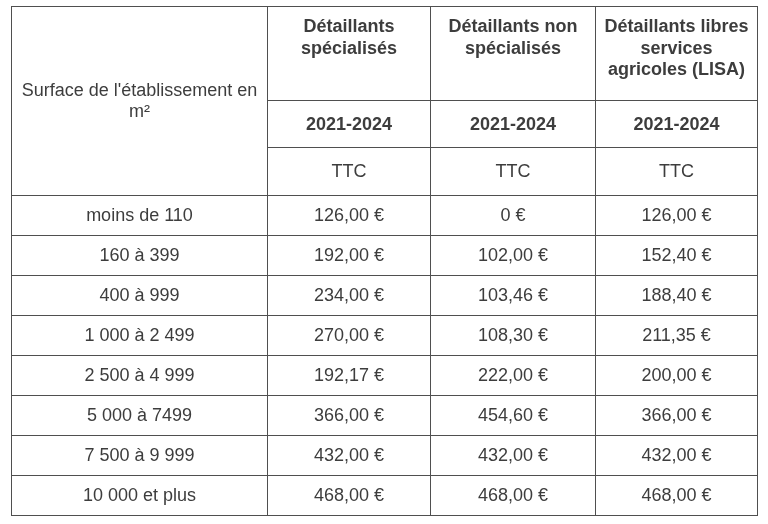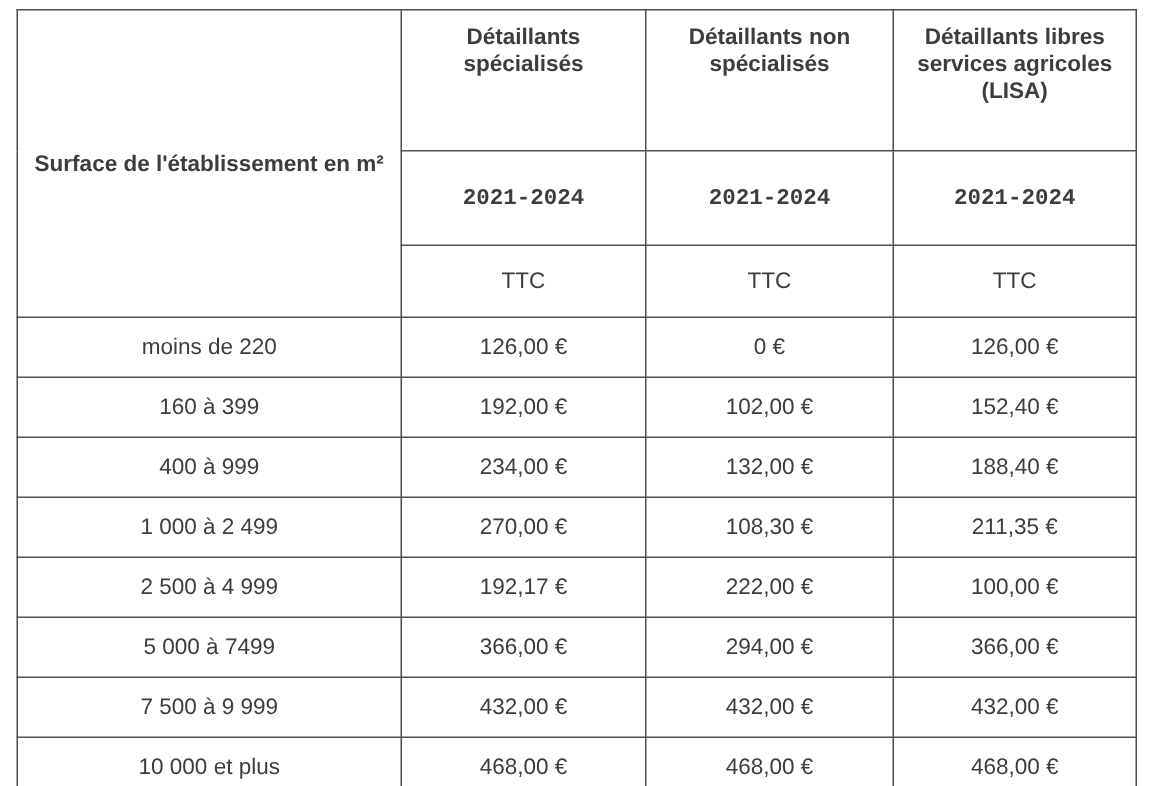--- a/index.html
+++ b/index.html
@@ -23,37 +23,37 @@
     width: 746px;
     height: 507px;
     border-collapse: collapse;
     table-layout: fixed;
     color: #3d3d3d;
   }
   table.pricing td {
     border: 1.6px solid #4f4f4f;
     text-align: center;
     vertical-align: middle;
-    font-size: 15px;
+    font-size: 18px;
     padding: 0 6px;
     background: #ffffff;
     overflow: hidden;
   }
   tr.r-title { height: 94px; }
   tr.r-title td.h {
     vertical-align: top;
     padding-top: 9px;
     font-weight: bold;
     line-height: 1.2;
   }
   td.c-surface {
     vertical-align: middle;
-    font-weight: bold;
+    font-weight: normal;
   }
-  tr.r-period { height: 63px; font-family: Liberation Mono, monospace; }
+  tr.r-period { height: 47px; }
   tr.r-period td { font-weight: bold; }
   tr.r-tax { height: 48px; }
   tr.r-tax td { font-weight: normal; }
   tr.r-data { height: 40px; }
   tr.r-data td { font-weight: normal; }
 </style>
 </head>
 <body>
 
 <div class="page">
@@ -76,53 +76,53 @@
         <td>2021-2024</td>
         <td>2021-2024</td>
       </tr>
       <tr class="r-tax">
         <td>TTC</td>
         <td>TTC</td>
         <td>TTC</td>
       </tr>
 
       <tr class="r-data">
-        <td>moins de 220</td>
+        <td>moins de 110</td>
         <td>126,00 €</td>
         <td>0 €</td>
         <td>126,00 €</td>
       </tr>
       <tr class="r-data">
         <td>160 à 399</td>
         <td>192,00 €</td>
         <td>102,00 €</td>
         <td>152,40 €</td>
       </tr>
       <tr class="r-data">
         <td>400 à 999</td>
         <td>234,00 €</td>
-        <td>132,00 €</td>
+        <td>103,46 €</td>
         <td>188,40 €</td>
       </tr>
       <tr class="r-data">
         <td>1 000 à 2 499</td>
         <td>270,00 €</td>
         <td>108,30 €</td>
         <td>211,35 €</td>
       </tr>
       <tr class="r-data">
         <td>2 500 à 4 999</td>
         <td>192,17 €</td>
         <td>222,00 €</td>
-        <td>100,00 €</td>
+        <td>200,00 €</td>
       </tr>
       <tr class="r-data">
         <td>5 000 à 7499</td>
         <td>366,00 €</td>
-        <td>294,00 €</td>
+        <td>454,60 €</td>
         <td>366,00 €</td>
       </tr>
       <tr class="r-data">
         <td>7 500 à 9 999</td>
         <td>432,00 €</td>
         <td>432,00 €</td>
         <td>432,00 €</td>
       </tr>
       <tr class="r-data">
         <td>10 000 et plus</td>

